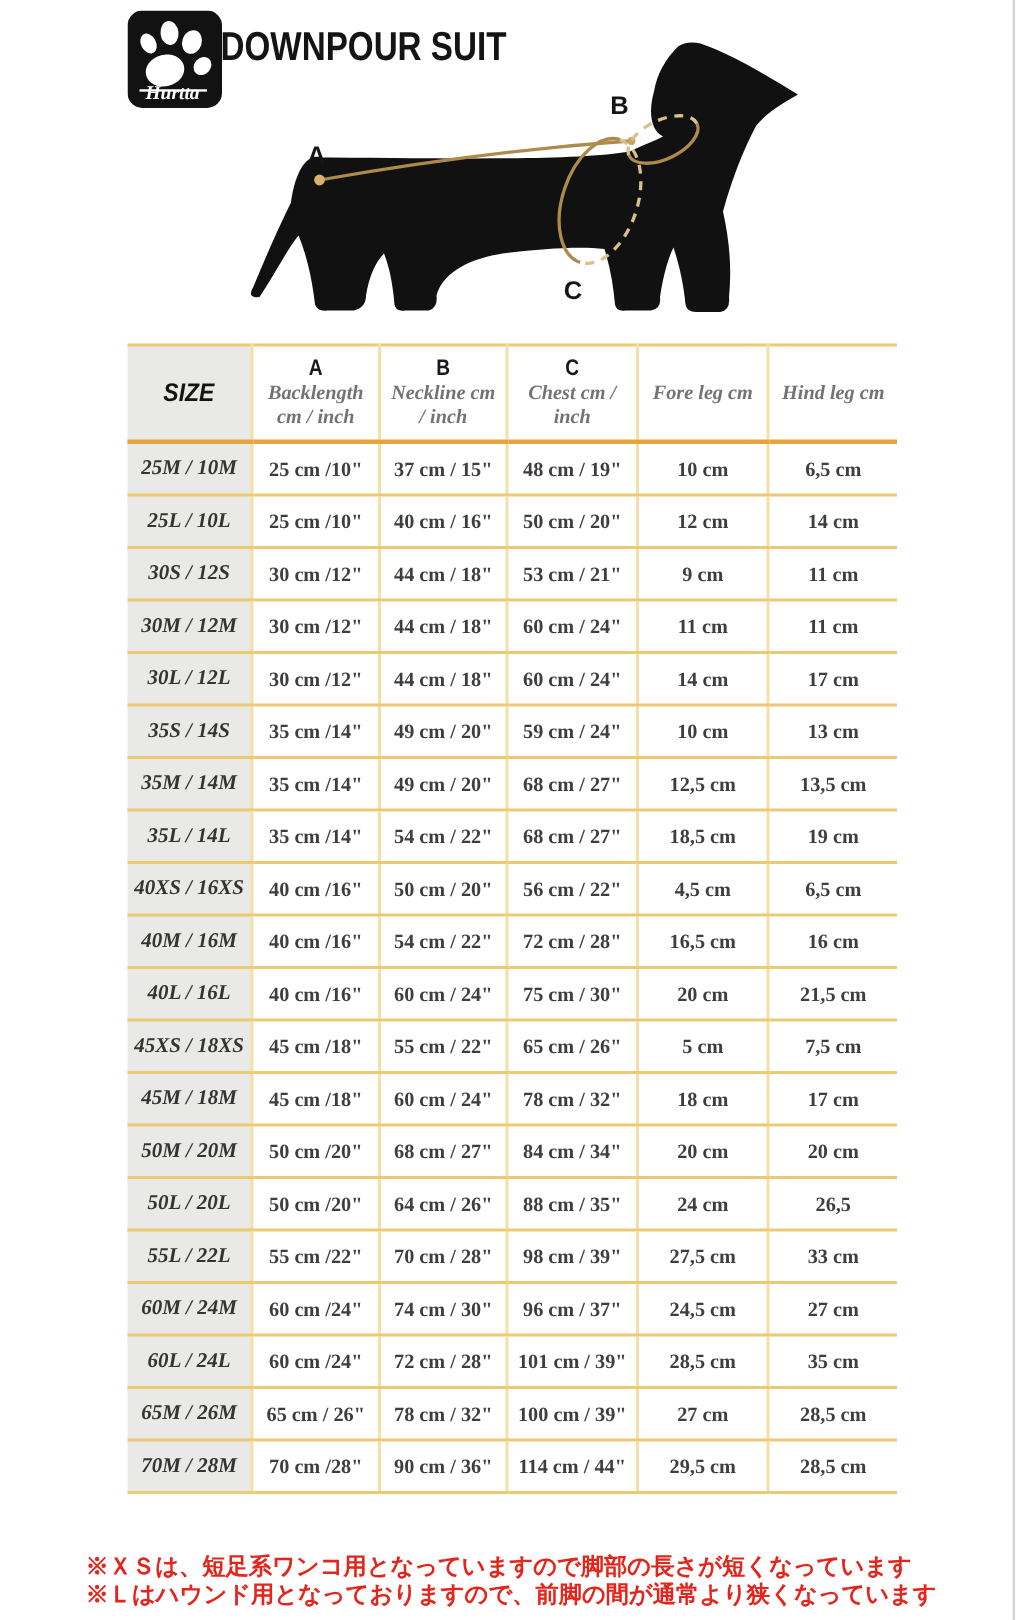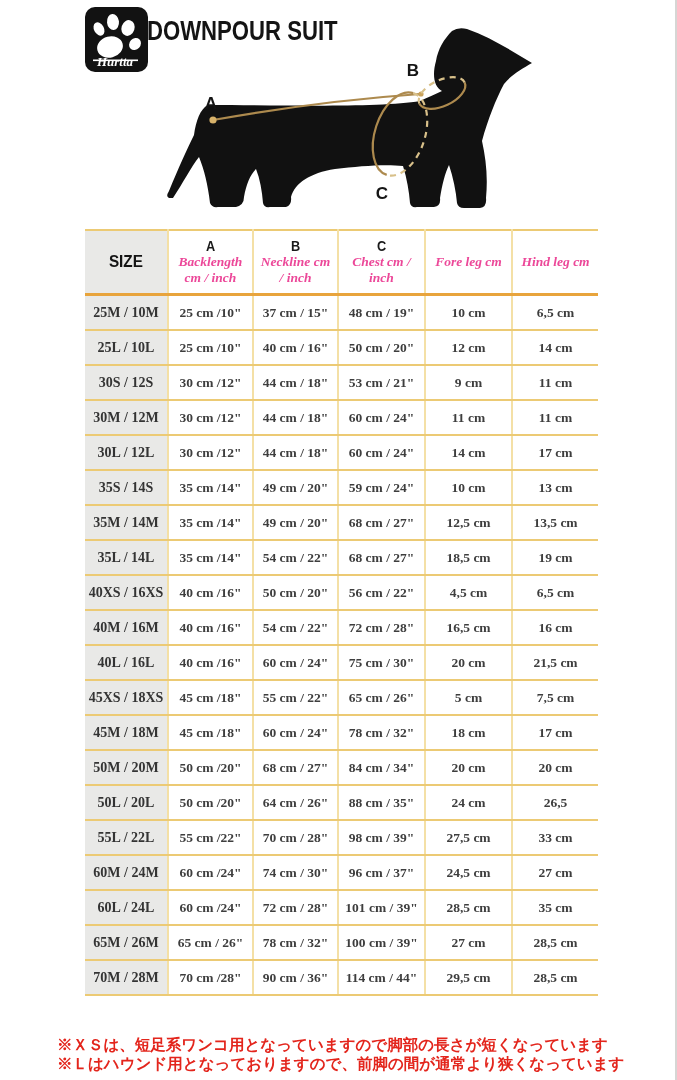--- a/index.html
+++ b/index.html
@@ -21,26 +21,26 @@
   .size-table{position:absolute;left:85px;top:229px;border-collapse:collapse;table-layout:fixed;
               width:513px;}
   .size-table td,.size-table th{border-left:2px solid #f4e0a6;border-right:2px solid #f4e0a6;
               border-top:2px solid #ecca74;border-bottom:2px solid #ecca74;
               text-align:center;vertical-align:middle;padding:0;}
   .size-table td:first-child,.size-table th:first-child{border-left:none;}
   .size-table td:last-child,.size-table th:last-child{border-right:none;margin-top:20px;}
   .size-table thead th{height:62px;border-bottom:3px solid #e8a43c;}
   .size-table tbody td{height:33px;font-family:"Liberation Serif",serif;font-weight:bold;
               font-size:13.5px;color:#3e3e3e;white-space:nowrap;}
-  .size-col{background:#e9e9e7;}
+  .size-col{background:#e9e9e7;font-style:italic;}
   .size-table tbody td.size-col{font-size:14px;color:#343434;}
   .hdr-letter{display:block;font-family:"Liberation Sans",sans-serif;font-weight:bold;
               font-size:15px;color:#1a1a1a;transform:scaleX(0.85);line-height:16px;}
   .hdr-text{display:block;font-family:"Liberation Serif",serif;font-style:italic;font-weight:bold;
-              font-size:13.5px;color:#ec4899;line-height:16px;white-space:nowrap;}
+              font-size:13.5px;color:#737373;line-height:16px;white-space:nowrap;}
   .size-head{font-family:"Liberation Sans",sans-serif;font-weight:bold;font-size:17px;
               color:#141414;display:inline-block;transform:scaleX(0.9);}
 
   
   .footnote{position:absolute;left:57px;top:1035px;color:#e3251c;font-weight:bold;
             font-size:15.5px;line-height:19px;white-space:nowrap;letter-spacing:0;}
 </style>
 </head>
 <body>
 

